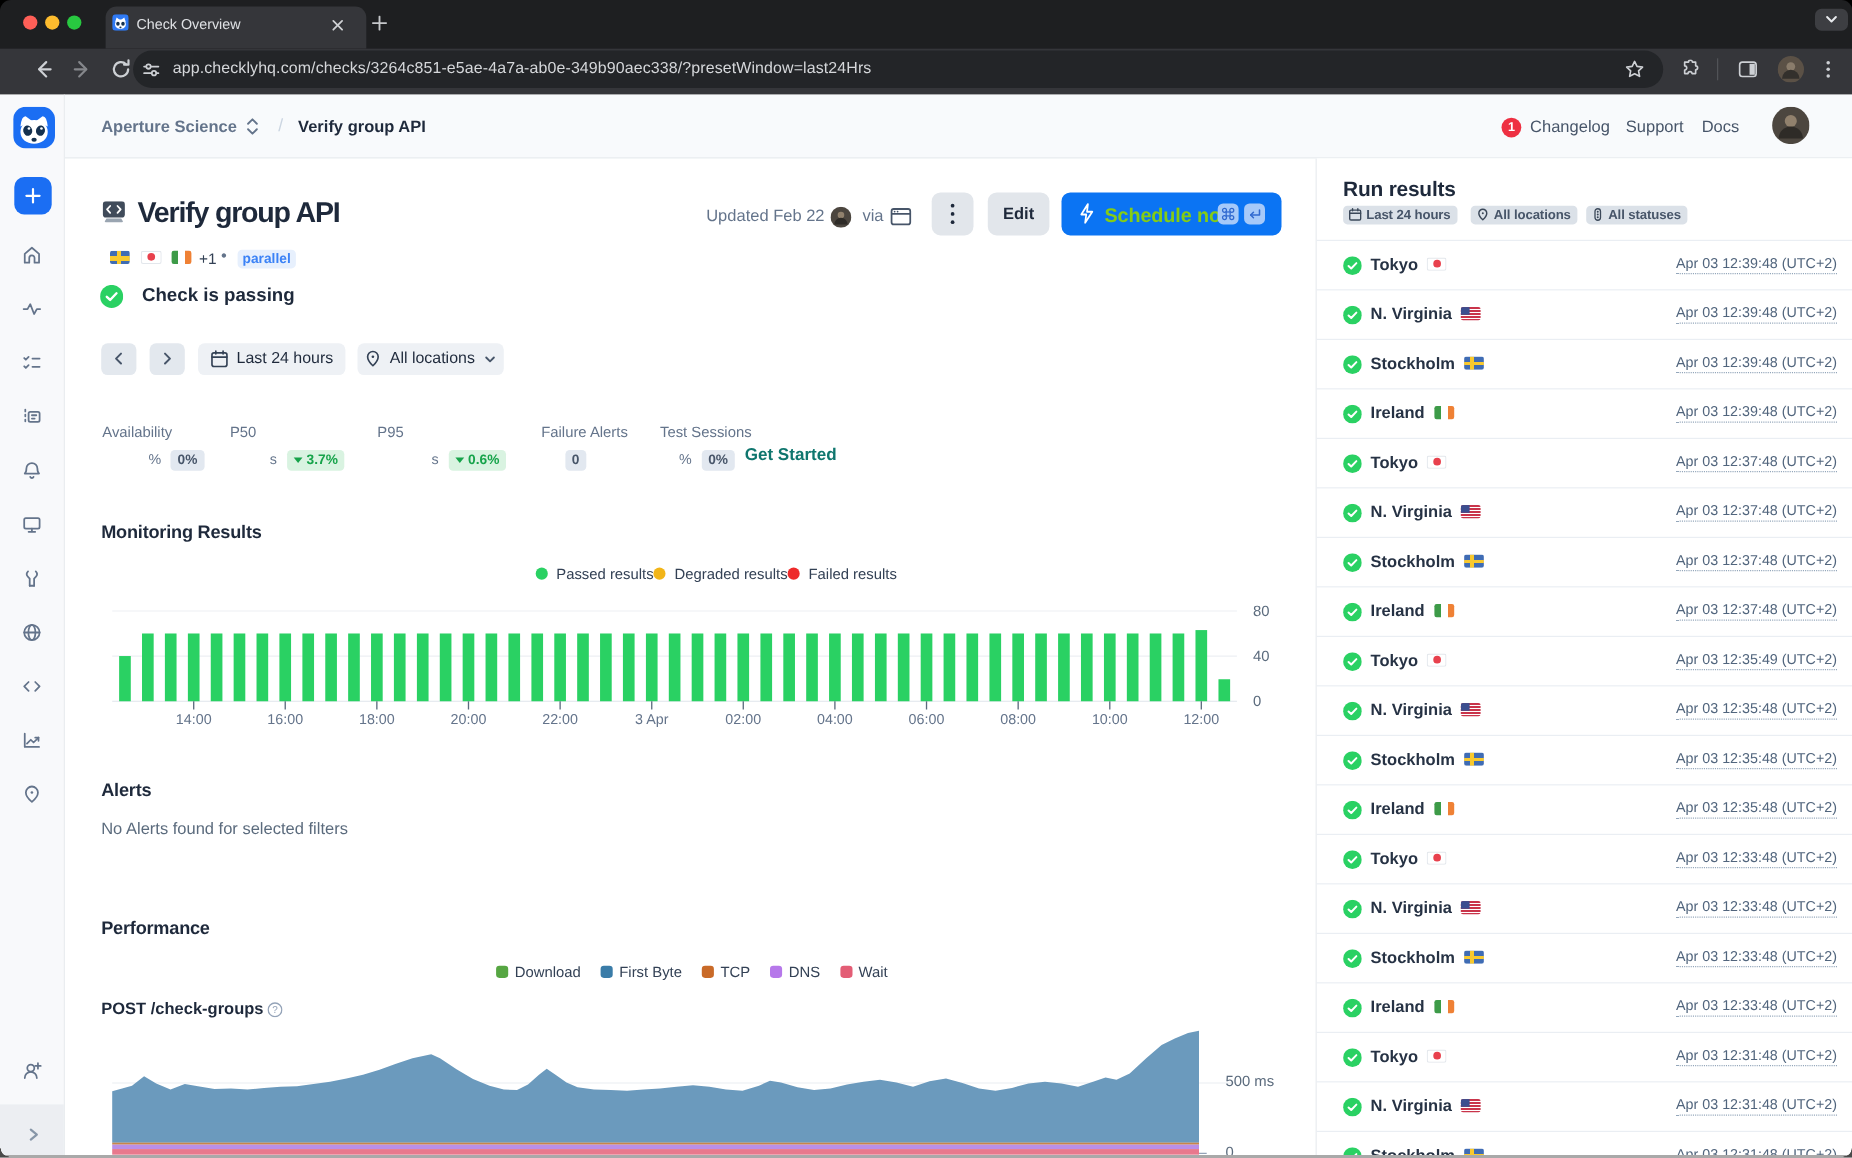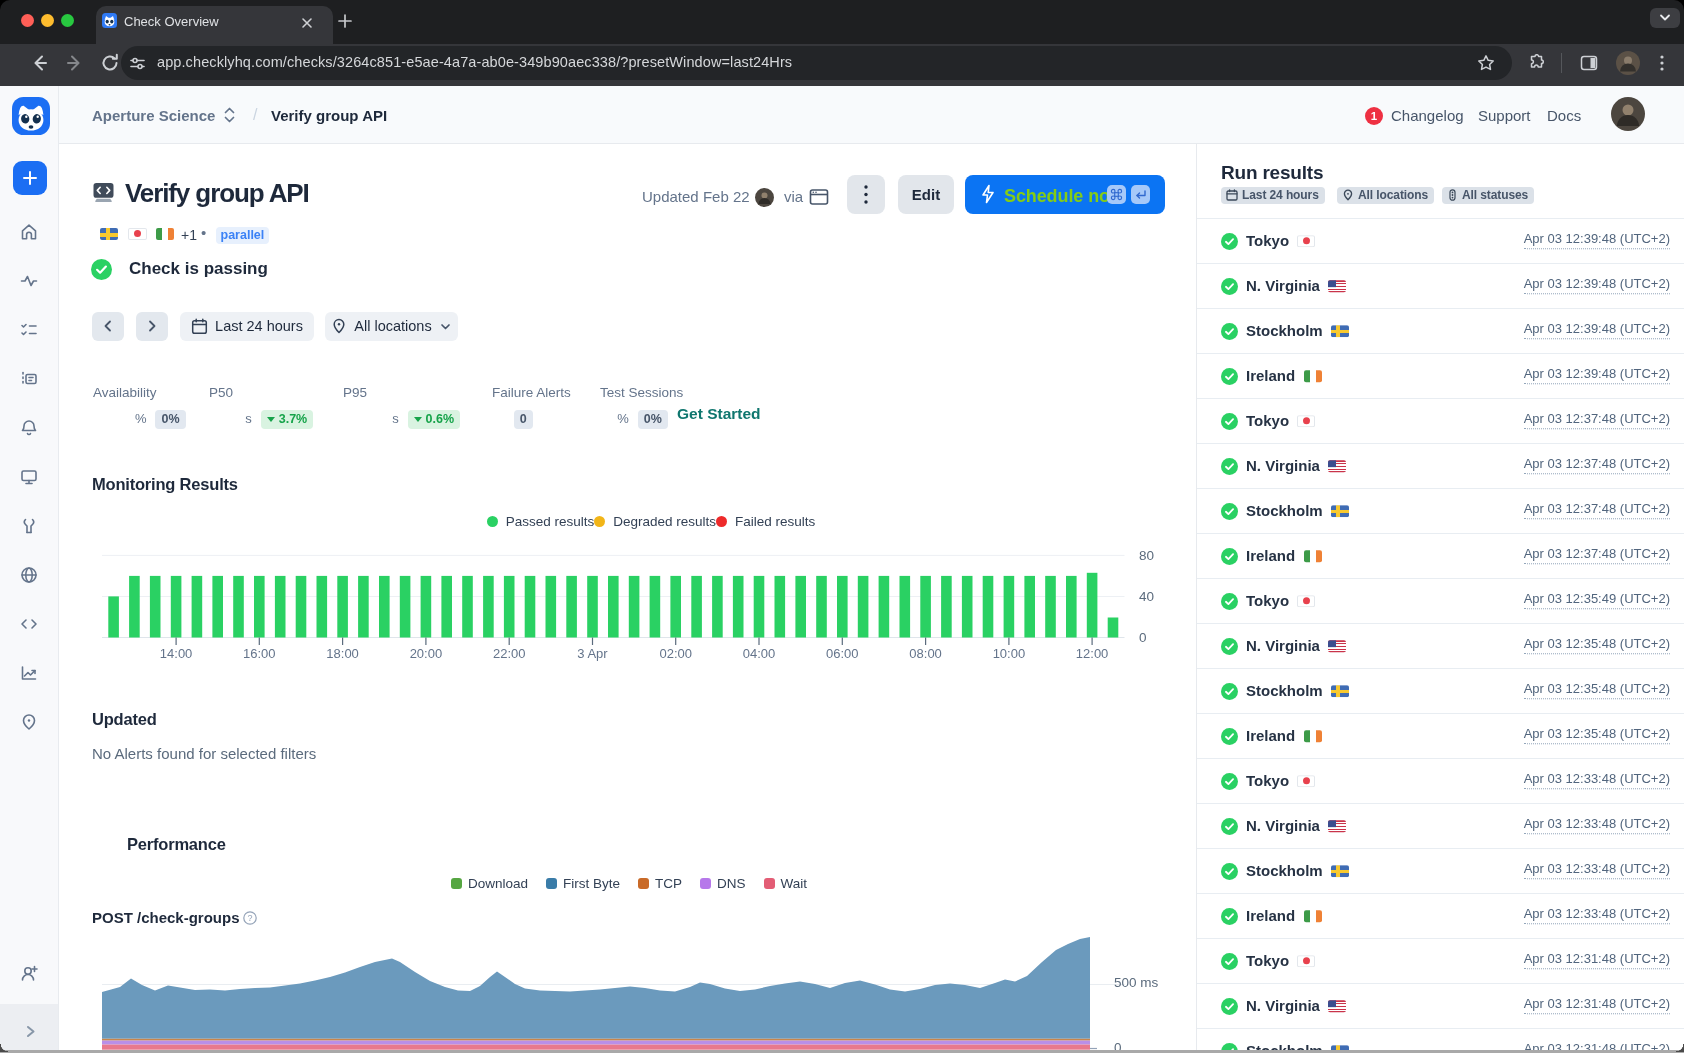--- a/index.html
+++ b/index.html
@@ -588,23 +588,23 @@
     <path d="M835.6 92.5 V100" stroke="#5b6b7d" stroke-width="1.2"></path>
     <text x="835.6" y="113" font-size="13" fill="#64748b" text-anchor="middle" font-family="Liberation Sans, sans-serif">08:00</text>
     <path d="M918.9 92.5 V100" stroke="#5b6b7d" stroke-width="1.2"></path>
     <text x="918.9" y="113" font-size="13" fill="#64748b" text-anchor="middle" font-family="Liberation Sans, sans-serif">10:00</text>
     <path d="M1002.1 92.5 V100" stroke="#5b6b7d" stroke-width="1.2"></path>
     <text x="1002.1" y="113" font-size="13" fill="#64748b" text-anchor="middle" font-family="Liberation Sans, sans-serif">12:00</text>
     <text x="1049" y="15" font-size="13.5" fill="#5b6b7d" font-family="Liberation Sans, sans-serif">80</text>
     <text x="1049" y="56" font-size="13.5" fill="#5b6b7d" font-family="Liberation Sans, sans-serif">40</text>
     <text x="1049" y="97" font-size="13.5" fill="#5b6b7d" font-family="Liberation Sans, sans-serif">0</text>
   </svg>
-<div class="abs sectitle" style="left:92px; top:710px;">Updated</div>
+<div class="abs sectitle" style="left:92px; top:710px;">Alerts</div>
 <div class="abs" style="left:92px; top:745px; font-size:15px; color:#5b6b7d;">No Alerts found for selected filters</div>
-<div class="abs sectitle" style="left:92px; top:835px;margin-left:35px;">Performance</div>
+<div class="abs sectitle" style="left:92px; top:835px;">Performance</div>
 <div class="abs" style="left:0; top:876px; width:1258px; display:flex; justify-content:center; align-items:center; gap:18px;">
 <span style="display:flex; align-items:center; gap:6px;">
       <span class="legsq" style="background:#56a642;"></span>
       <span class="legtext">Download</span>
     </span>
 <span style="display:flex; align-items:center; gap:6px;">
       <span class="legsq" style="background:#3a7ca8;"></span>
       <span class="legtext">First Byte</span>
     </span>
 <span style="display:flex; align-items:center; gap:6px;">

